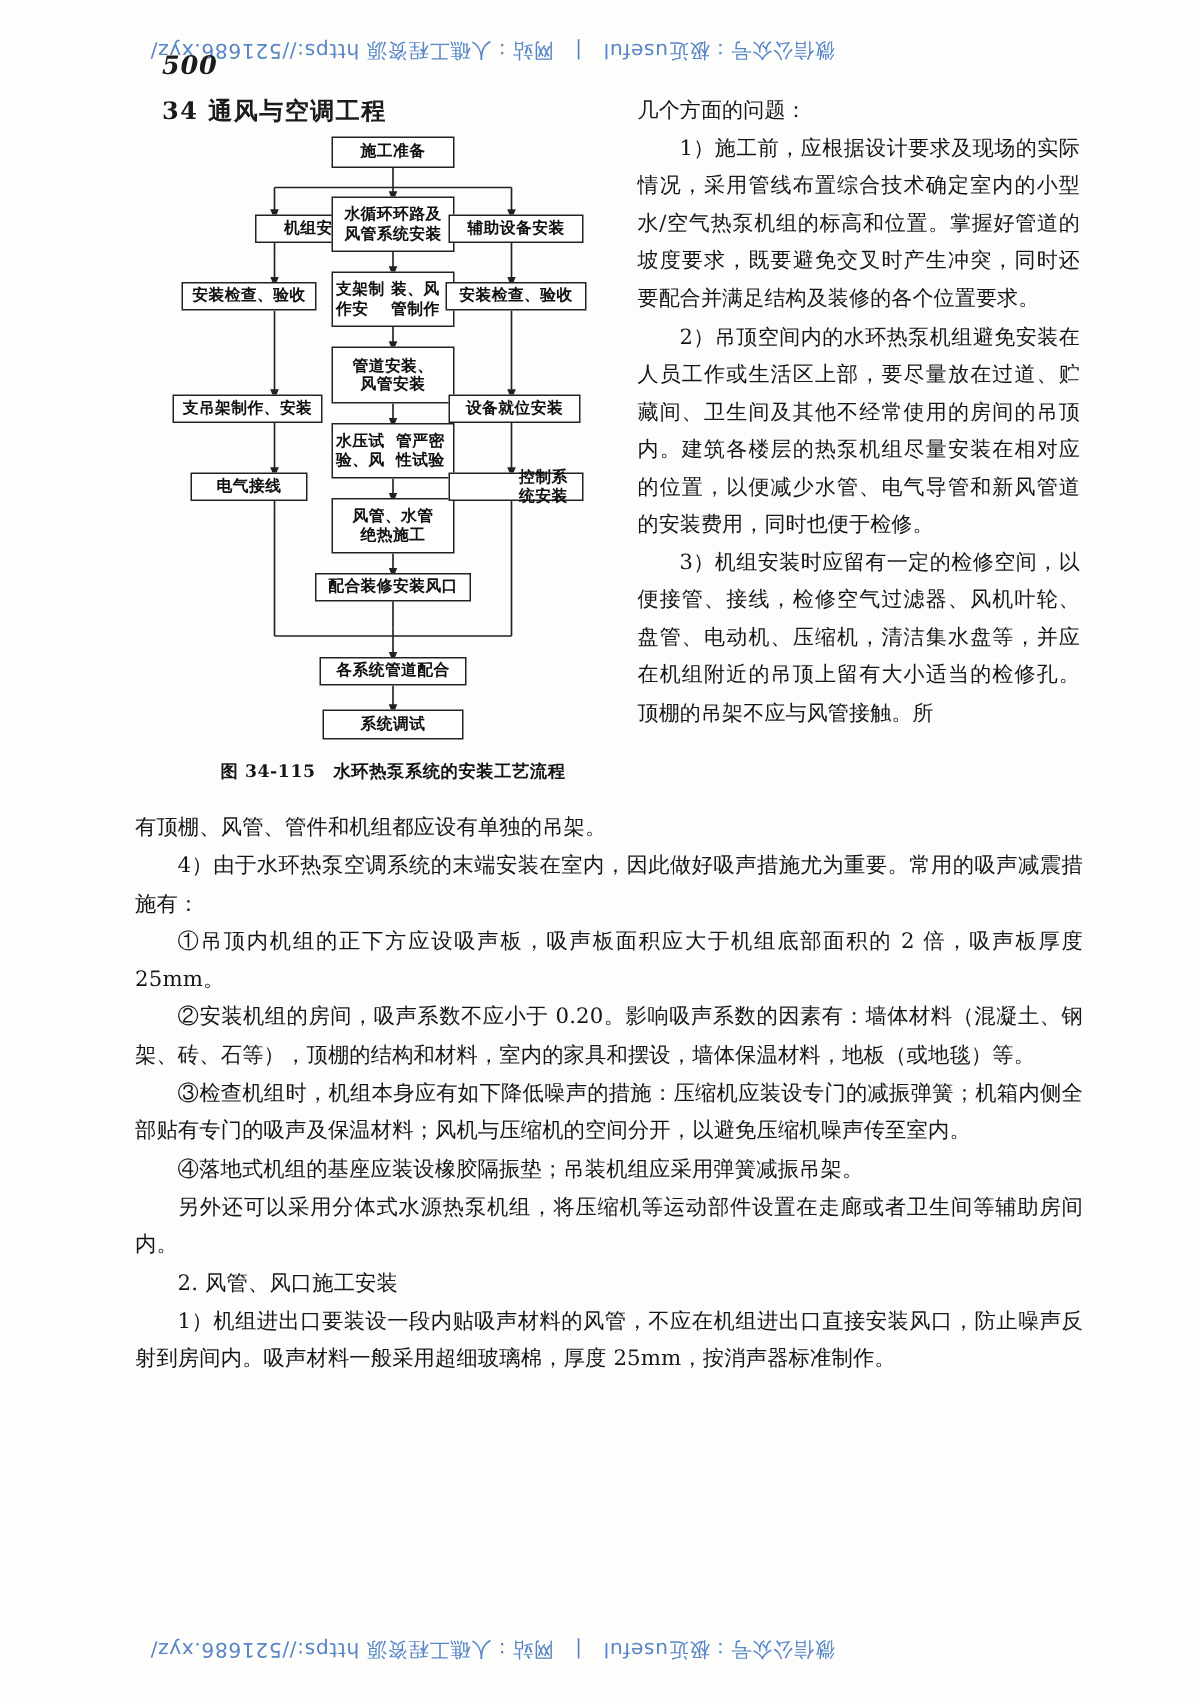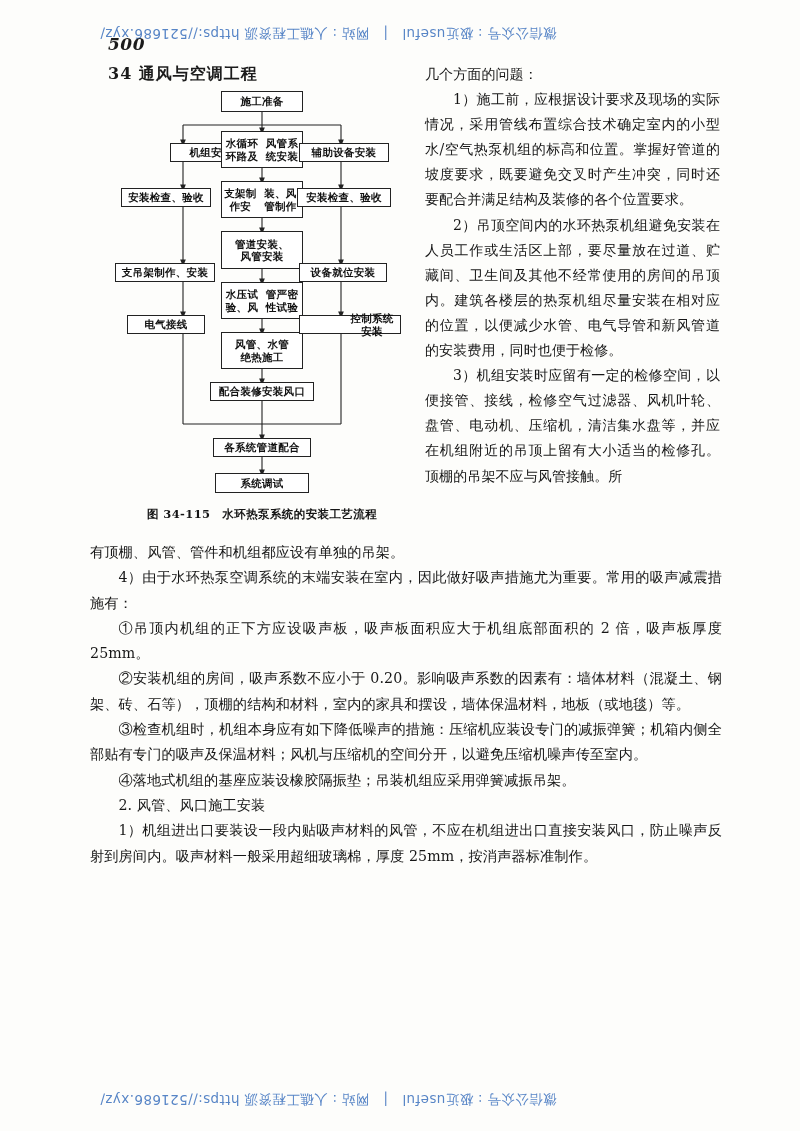--- a/index.html
+++ b/index.html
@@ -49,21 +49,20 @@
     position:absolute;left:103px;top:83px;width:318px;height:455px;
   }
   .fc{position:absolute;left:0;top:0;width:318px;height:420px;}
   .fc svg{position:absolute;left:0;top:0;}
   .node{
     position:absolute;
     border:1.2px solid #222;
     background:#fff;
     box-sizing:border-box;
     display:flex;align-items:center;justify-content:center;
-    text-align:center;
     font-family:"DejaVu Serif","Liberation Serif",serif;
     font-weight:700;
     font-size:10.5px;
     line-height:1.18;
     letter-spacing:.3px;
     color:#101010;
     z-index:2;
   }
   .node span{display:block;padding:0 2px;}
   .caption{
@@ -162,21 +161,21 @@
       <div class="node" style="left:18px;top:105px;width:90px;height:19px;">
         <span>安装检查、验收</span>
       </div>
       <div class="node" style="left:12px;top:180px;width:100px;height:19px;">
         <span>支吊架制作、安装</span>
       </div>
       <div class="node" style="left:24px;top:232px;width:78px;height:19px;">
         <span>电气接线</span>
       </div>
 
-      <div class="node" style="left:118px;top:48px;width:82px;height:37px;flex-direction:row;">
+      <div class="node" style="left:118px;top:48px;width:82px;height:37px;flex-direction:column;">
         <span>水循环环路及</span>
         <span>风管系统安装</span>
       </div>
       <div class="node" style="left:118px;top:98px;width:82px;height:37px;flex-direction:row;">
         <span>支架制作安</span>
         <span>装、风管制作</span>
       </div>
       <div class="node" style="left:118px;top:148px;width:82px;height:38px;flex-direction:column;">
         <span>管道安装、</span>
         <span>风管安装</span>
@@ -195,21 +194,21 @@
 
       <div class="node" style="left:196px;top:60px;width:90px;height:19px;">
         <span>辅助设备安装</span>
       </div>
       <div class="node" style="left:194px;top:105px;width:94px;height:19px;">
         <span>安装检查、验收</span>
       </div>
       <div class="node" style="left:196px;top:180px;width:88px;height:19px;">
         <span>设备就位安装</span>
       </div>
-      <div class="node" style="left:196px;top:232px;width:102px;height:19px;padding-left:44px;">
+      <div class="node" style="left:196px;top:232px;width:90px;height:19px;padding-left:44px;">
         <span>控制系统安装</span>
       </div>
 
       <div class="node" style="left:110px;top:355px;width:98px;height:19px;">
         <span>各系统管道配合</span>
       </div>
       <div class="node" style="left:112px;top:390px;width:94px;height:20px;">
         <span>系统调试</span>
       </div>
     </div>
@@ -224,19 +223,20 @@
     <p class="ind">3）机组安装时应留有一定的检修空间，以便接管、接线，检修空气过滤器、风机叶轮、盘管、电动机、压缩机，清洁集水盘等，并应在机组附近的吊顶上留有大小适当的检修孔。顶棚的吊架不应与风管接触。所</p>
   </div>
 
   <div class="fullwidth">
     <p class="ind0">有顶棚、风管、管件和机组都应设有单独的吊架。</p>
     <p class="ind">4）由于水环热泵空调系统的末端安装在室内，因此做好吸声措施尤为重要。常用的吸声减震措施有：</p>
     <p class="ind">①吊顶内机组的正下方应设吸声板，吸声板面积应大于机组底部面积的 2 倍，吸声板厚度 25mm。</p>
     <p class="ind">②安装机组的房间，吸声系数不应小于 0.20。影响吸声系数的因素有：墙体材料（混凝土、钢架、砖、石等），顶棚的结构和材料，室内的家具和摆设，墙体保温材料，地板（或地毯）等。</p>
     <p class="ind">③检查机组时，机组本身应有如下降低噪声的措施：压缩机应装设专门的减振弹簧；机箱内侧全部贴有专门的吸声及保温材料；风机与压缩机的空间分开，以避免压缩机噪声传至室内。</p>
     <p class="ind">④落地式机组的基座应装设橡胶隔振垫；吊装机组应采用弹簧减振吊架。</p>
+    <p class="ind">另外还可以采用分体式水源热泵机组，将压缩机等运动部件设置在走廊或者卫生间等辅助房间内。</p>
     <p class="ind">2. 风管、风口施工安装</p>
     <p class="ind">1）机组进出口要装设一段内贴吸声材料的风管，不应在机组进出口直接安装风口，防止噪声反射到房间内。吸声材料一般采用超细玻璃棉，厚度 25mm，按消声器标准制作。</p>
   </div>
 
   <div class="wm wm-bottom">微信公众号：极近useful　|　网站：人礁工程资源 https://521686.xyz/</div>
 
 </div>
 
 </body></html>

